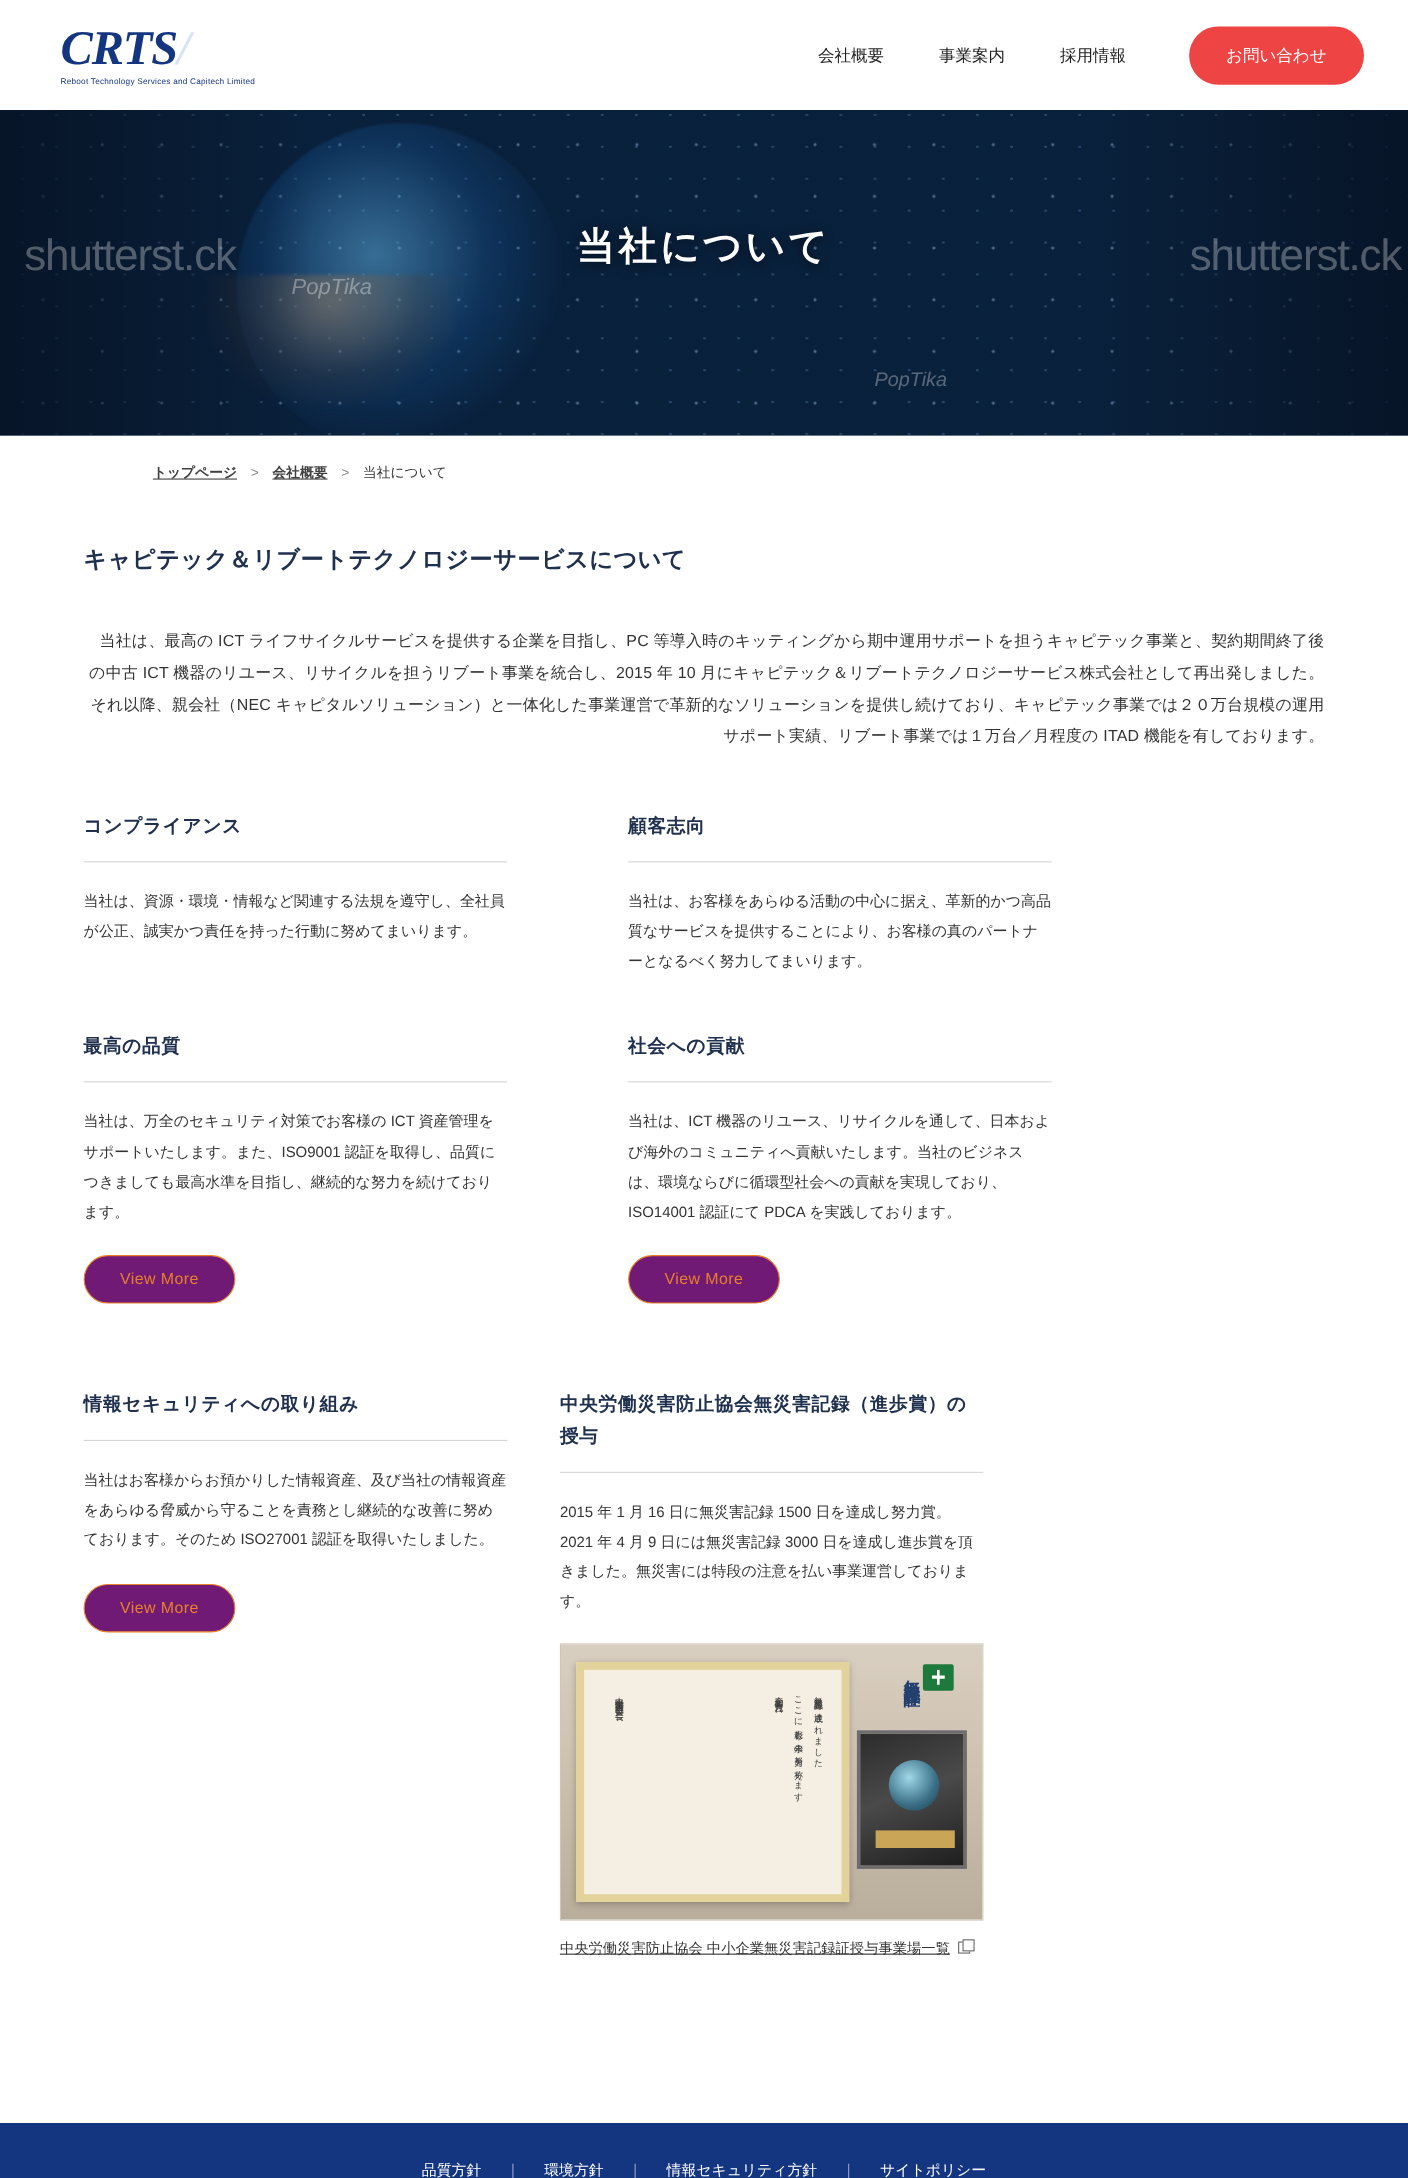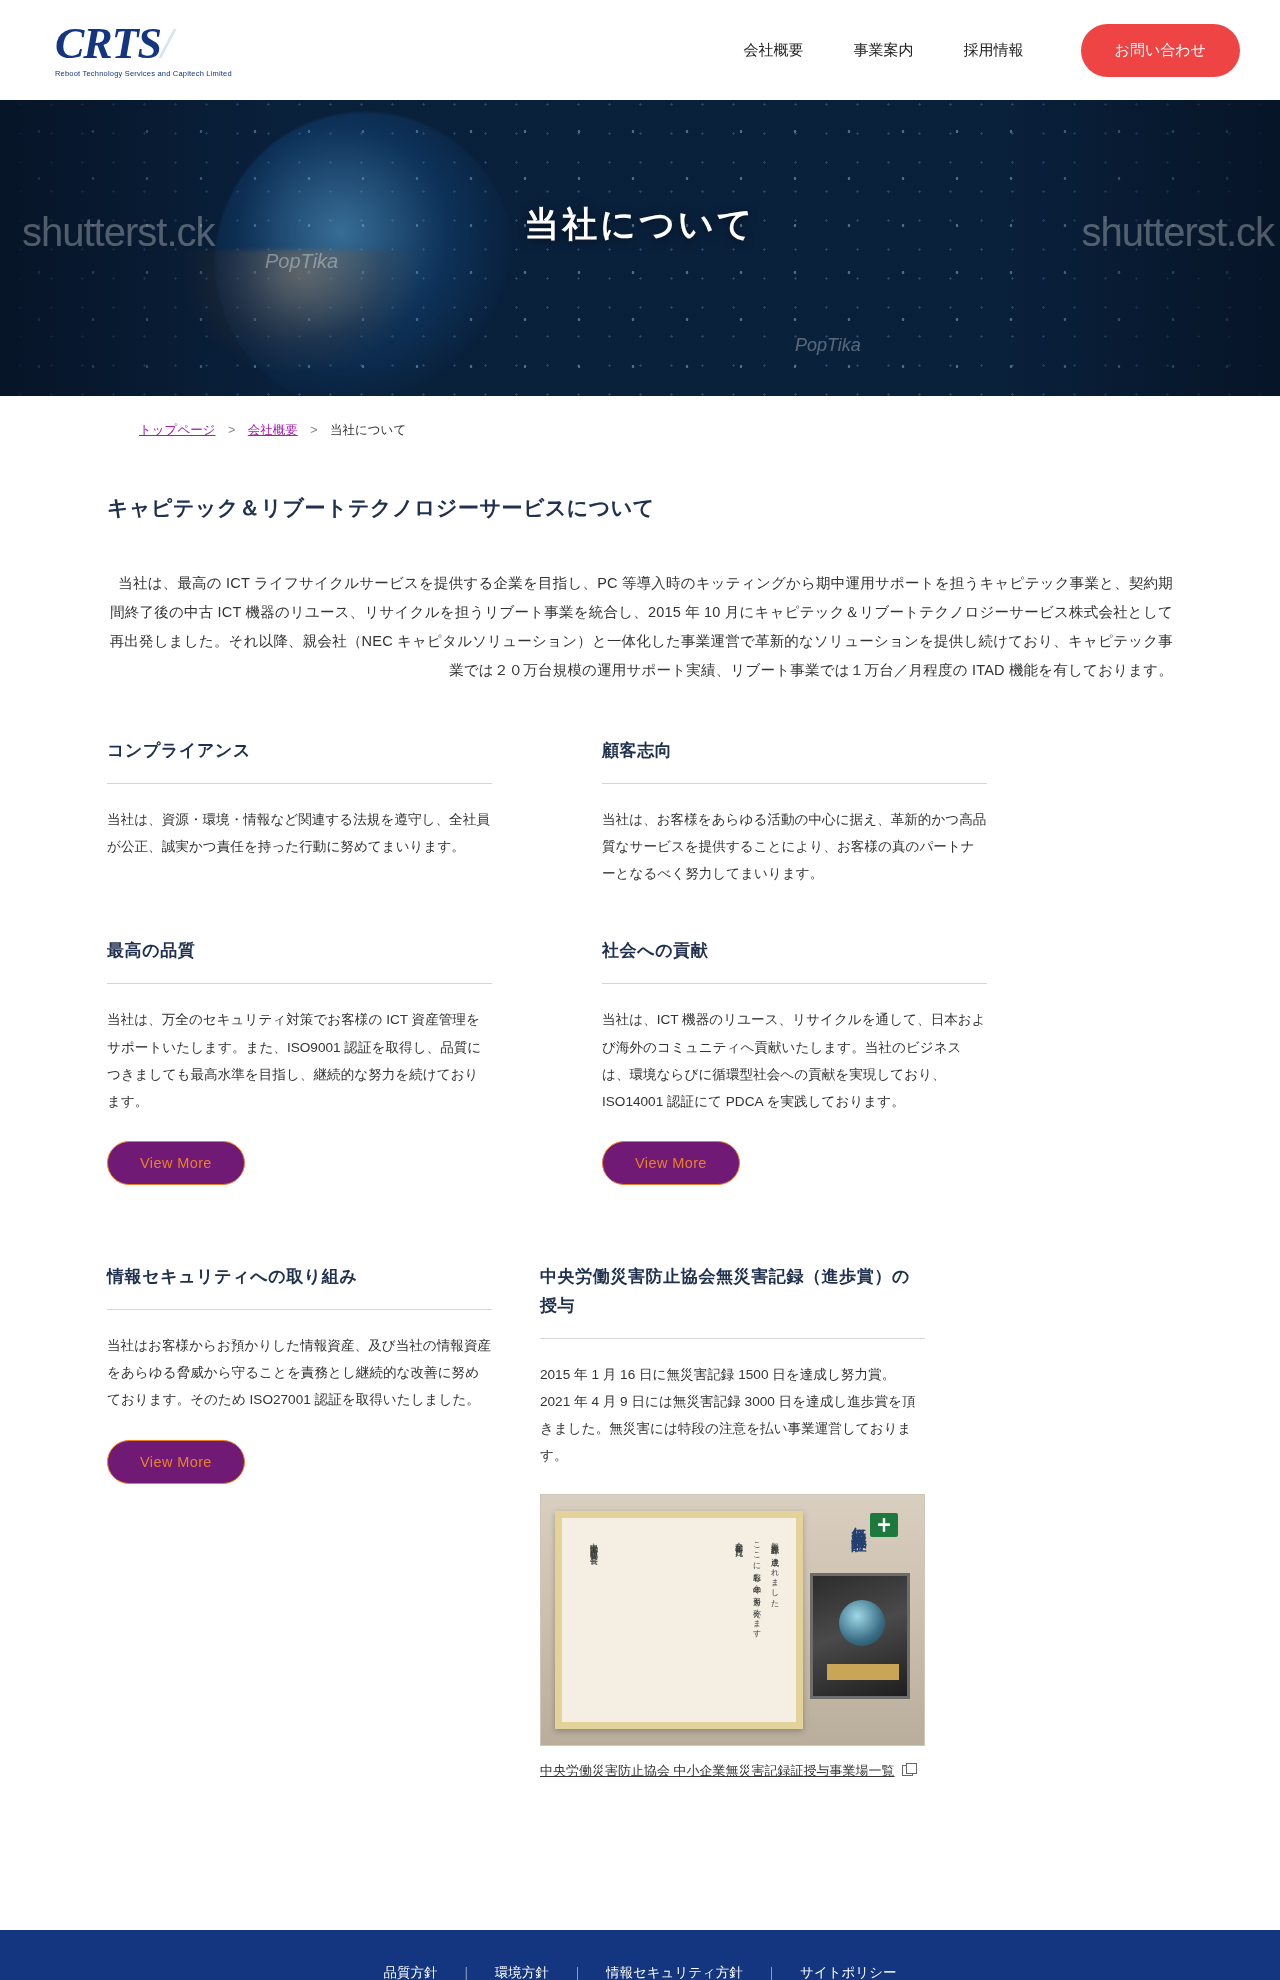--- a/index.html
+++ b/index.html
@@ -134,26 +134,26 @@
   .wm-right { right: 6px;  top: 110px; font-size: 40px; letter-spacing: -1px; }
   .wm-pop1  { left: 265px; top: 150px; font-size: 20px; font-style: italic; color: rgba(255,255,255,0.35);}
   .wm-pop2  { left: 795px; top: 235px; font-size: 18px; font-style: italic; color: rgba(255,255,255,0.32);}
 
   
   .breadcrumb {
     padding: 26px 0 0 139px;
     font-size: 12.5px;
     color: #555555;
   }
-  .breadcrumb a { color: #a21caf; text-decoration: underline; cursor: pointer; }
+  .breadcrumb a { color: #404040; text-decoration: underline; cursor: pointer; font-weight: bold; }
   .breadcrumb .sep { margin: 0 9px; color: #888888; }
   .breadcrumb .current { color: #333333; }
 
   
-  .main { padding: 0 107px; }
+  .main { padding: 0 76px; }
   .section-title {
     font-size: 21px;
     font-weight: bold;
     color: #20314f;
     margin-top: 55px;
     letter-spacing: 0.5px;
   }
   .intro {
     margin-top: 47px;
     font-size: 14.5px;

